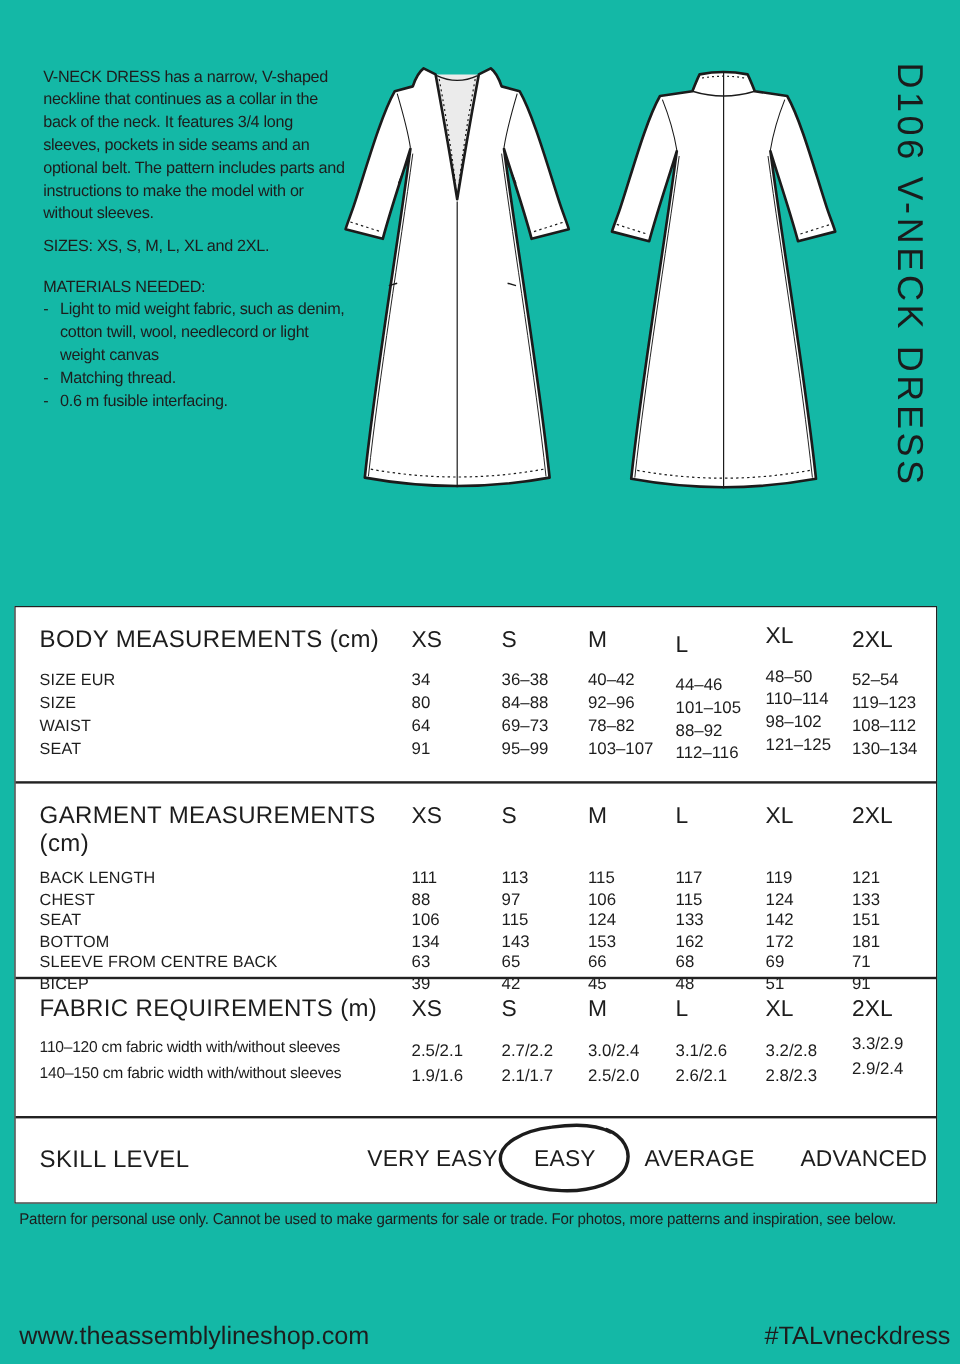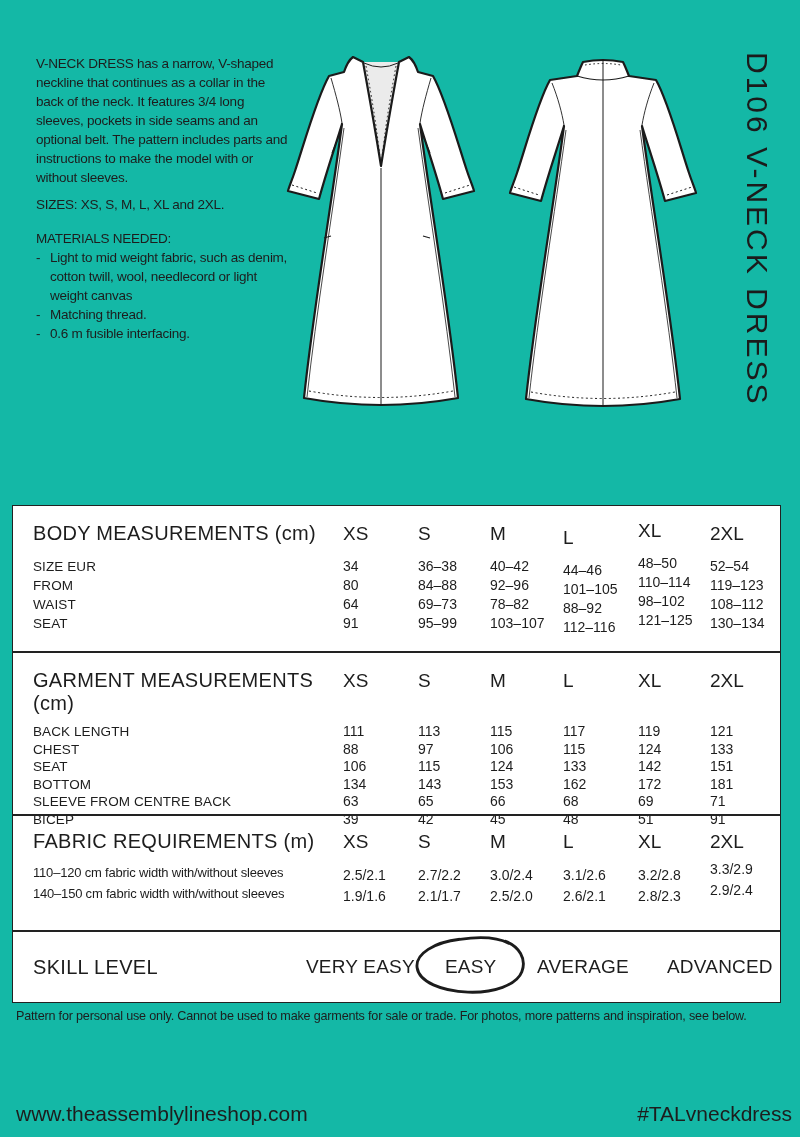--- a/index.html
+++ b/index.html
@@ -140,21 +140,21 @@
           <div class="sec-row">
             <span class="row-label">SIZE EUR</span>
             <span class="cell">34</span>
             <span class="cell">36–38</span>
             <span class="cell">40–42</span>
             <span class="cell">44–46</span>
             <span class="cell">48–50</span>
             <span class="cell">52–54</span>
           </div>
           <div class="sec-row">
-            <span class="row-label">FROM</span>
+            <span class="row-label">SIZE</span>
             <span class="cell">80</span>
             <span class="cell">84–88</span>
             <span class="cell">92–96</span>
             <span class="cell">101–105</span>
             <span class="cell">110–114</span>
             <span class="cell">119–123</span>
           </div>
           <div class="sec-row">
             <span class="row-label">WAIST</span>
             <span class="cell">64</span>

